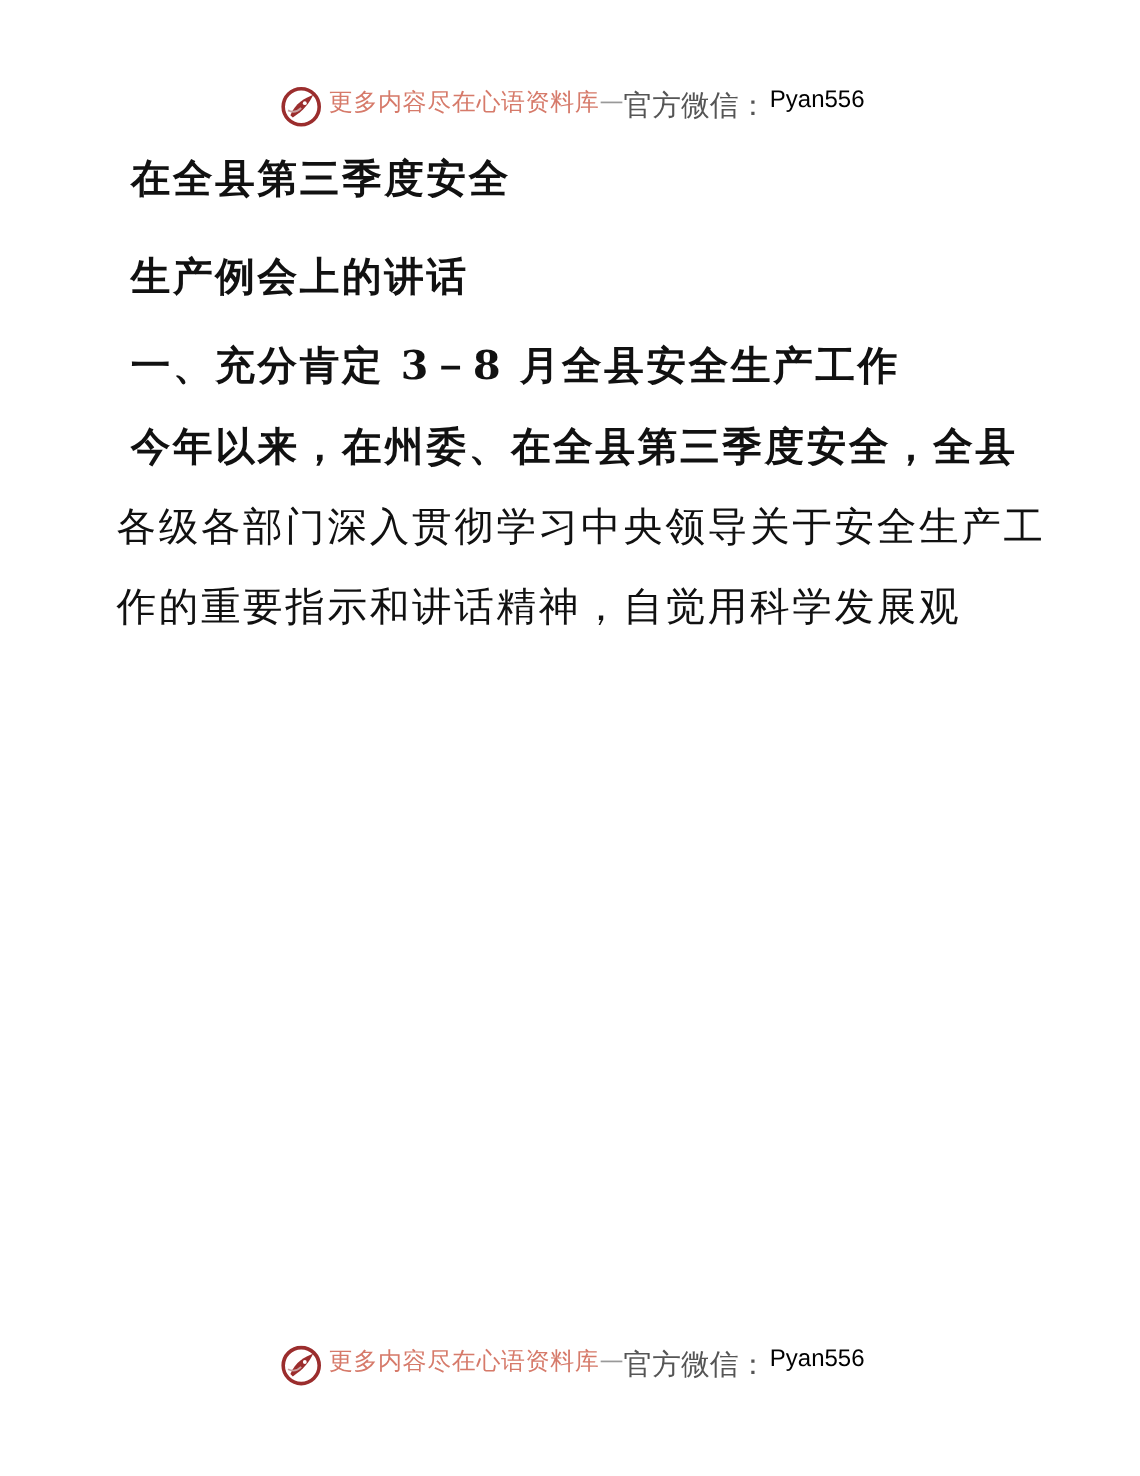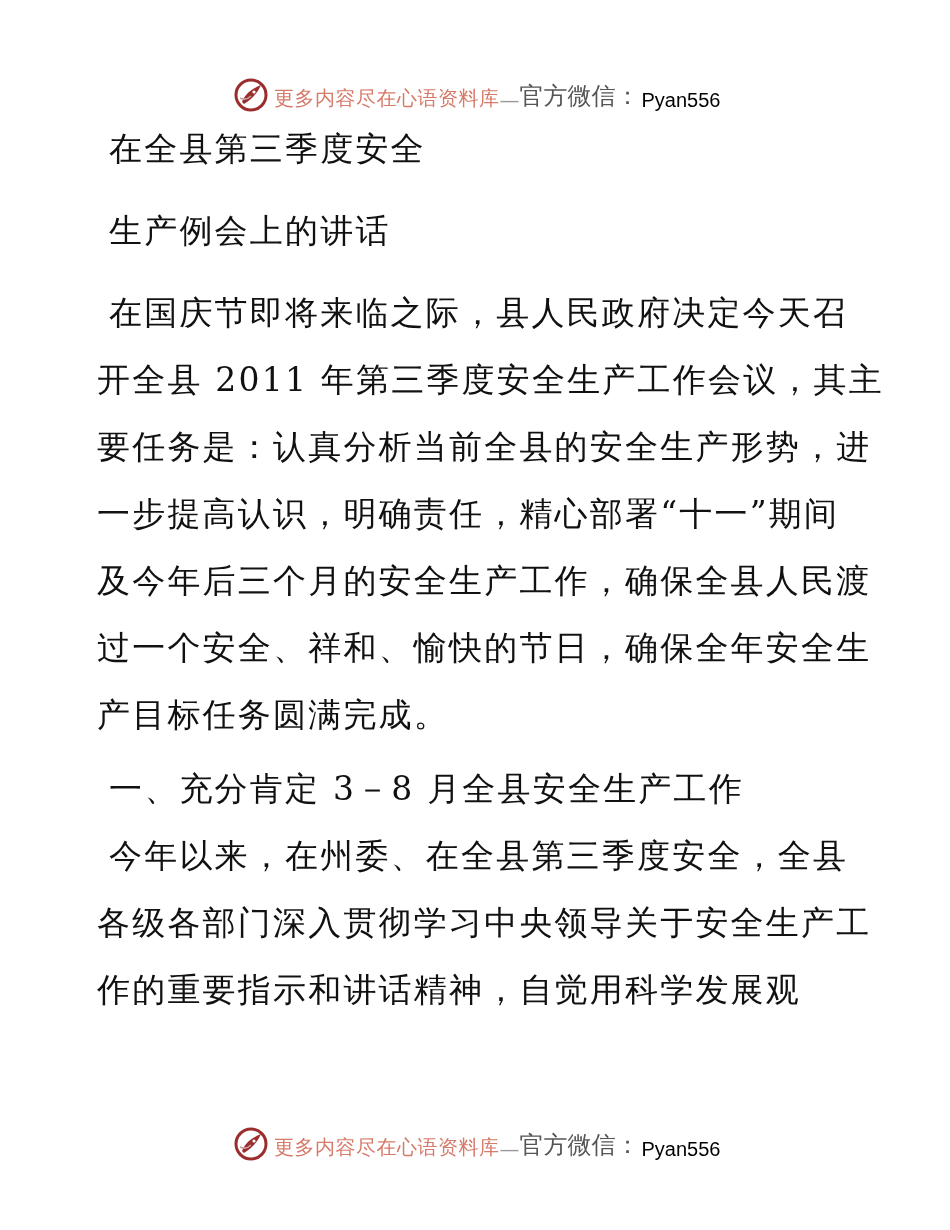--- a/index.html
+++ b/index.html
@@ -13,21 +13,21 @@
       position: relative;
       overflow: hidden;
       font-family: "DejaVu Serif", "Liberation Serif", serif;
       color: #111111;
     }
     .banner {
       position: absolute;
       left: 234px;
       height: 40px;
       display: flex;
-      align-items: flex-end;
+      align-items: flex-start;
       white-space: nowrap;
     }
     .banner.top { top: 72px; }
     .banner.bottom { top: 1121px; }
     .logo {
       width: 34px;
       height: 34px;
       margin-right: 6px;
       display: inline-block;
     }
@@ -61,21 +61,21 @@
     }
     .line {
       font-size: 33px;
       line-height: 54px;
       height: 54px;
       white-space: nowrap;
       letter-spacing: 2.2px;
     }
     .gap-lg { margin-top: 28px; }
     .gap-md { margin-top: 13px; }
-    .indent { padding-left: 12px; }
+    .indent { padding-left: 12px; font-weight: bold; }
   </style>
 </head>
 <body>
 
 <div class="banner top">
   <svg class="logo" viewBox="0 0 34 34">
     <circle cx="17" cy="17" r="15" fill="none" stroke="#9b2d2d" stroke-width="3"></circle>
     <path d="M8 24 C12 14, 20 10, 27 7 C24 14, 19 20, 10 26 Z" fill="#9b2d2d"></path>
     <path d="M6 20 C10 22, 14 21, 17 18" fill="none" stroke="#c9a0a0" stroke-width="1.5"></path>
     <circle cx="20" cy="14" r="1.6" fill="#ffffff"></circle>
@@ -83,29 +83,20 @@
   <span class="banner-red">更多内容尽在心语资料库</span>
   <span class="banner-dash">—</span>
   <span class="banner-grey">官方微信：</span>
   <span class="banner-id">Pyan556</span>
 </div>
 
 <div class="doc">
   <div class="line indent">在全县第三季度安全</div>
   <div class="line indent gap-lg">生产例会上的讲话</div>
 
-  <div class="para gap-lg">
-    <div class="line indent gap-md">在国庆节即将来临之际，县人民政府决定今天召</div>
-    <div class="line gap-md">开全县 2011 年第三季度安全生产工作会议，其主</div>
-    <div class="line gap-md">要任务是：认真分析当前全县的安全生产形势，进</div>
-    <div class="line gap-md">一步提高认识，明确责任，精心部署“十一”期间</div>
-    <div class="line gap-md">及今年后三个月的安全生产工作，确保全县人民渡</div>
-    <div class="line gap-md">过一个安全、祥和、愉快的节日，确保全年安全生</div>
-    <div class="line gap-md">产目标任务圆满完成。</div>
-  </div>
 
   <div class="line indent" style="margin-top:20px">一、充分肯定 3－8 月全县安全生产工作</div>
 
   <div class="para" style="margin-top:8px">
     <div class="line indent gap-md">今年以来，在州委、在全县第三季度安全，全县</div>
     <div class="line gap-md">各级各部门深入贯彻学习中央领导关于安全生产工</div>
     <div class="line gap-md">作的重要指示和讲话精神，自觉用科学发展观</div>
   </div>
 </div>
 

